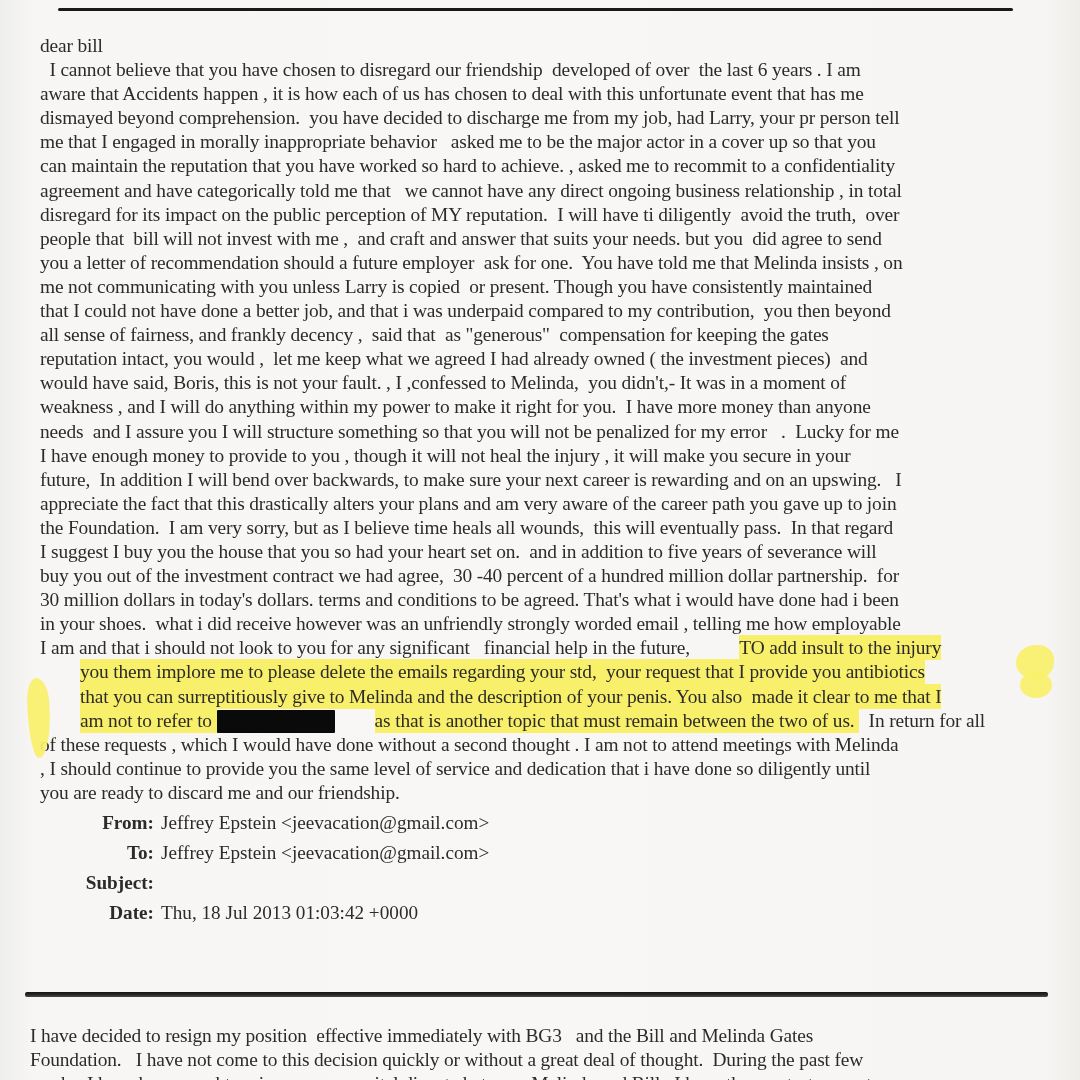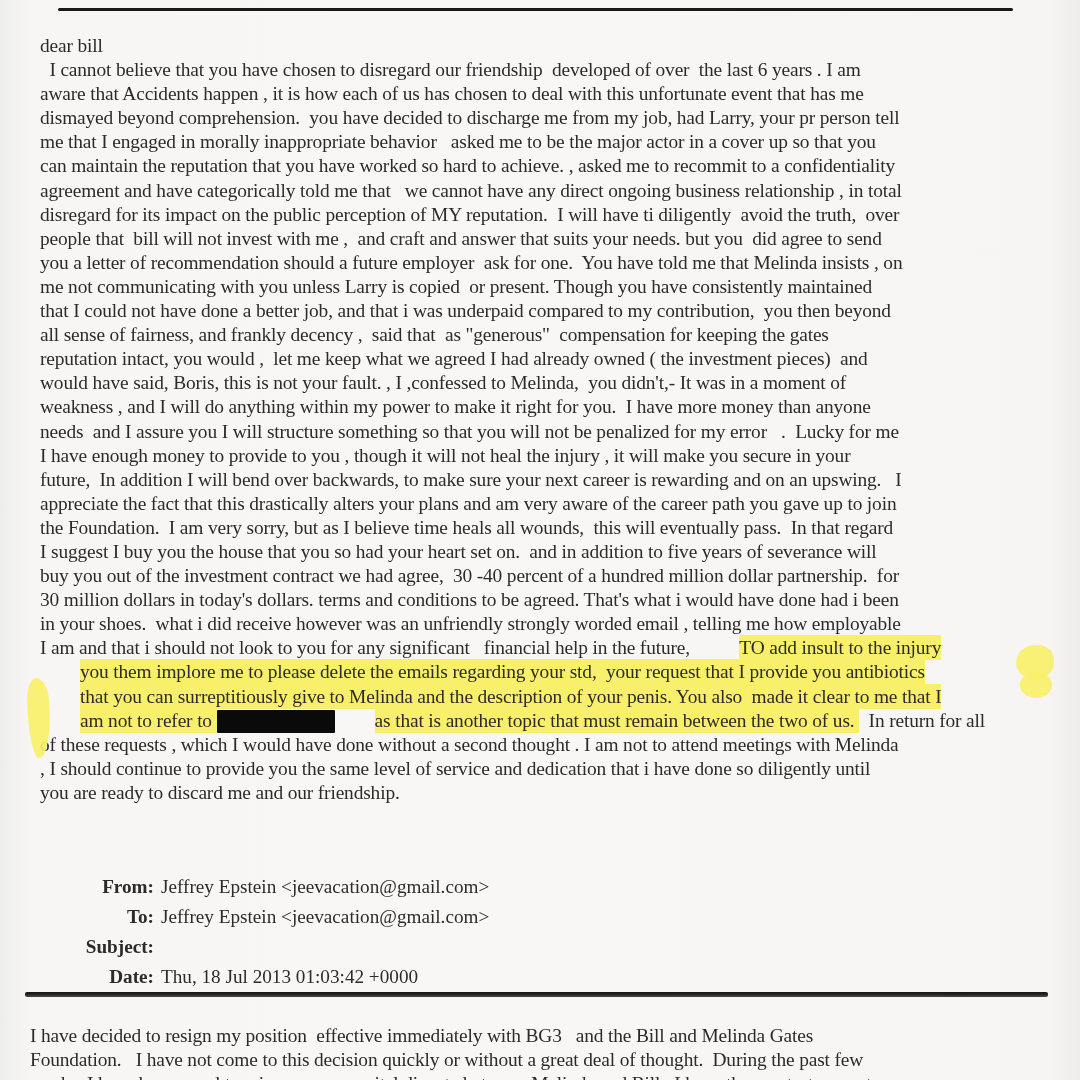--- a/index.html
+++ b/index.html
@@ -31,21 +31,21 @@
   }
   .redaction{
     display:inline-block;width:118px;height:23px;background:#0c0c0c;
     vertical-align:-6px;border-radius:1px;
   }
   .smudge{position:absolute;background:var(--hl,#f6ee6b);opacity:.92;}
   .smudge-left{left:28px;top:678px;width:22px;height:80px;border-radius:45% 55% 60% 40%/30% 30% 60% 60%;transform:rotate(-3deg);}
   .smudge-right{left:1016px;top:645px;width:38px;height:34px;border-radius:55% 45% 50% 50%;}
   .smudge-right2{left:1020px;top:672px;width:32px;height:26px;border-radius:50%;}
   .email-header{
-    position:absolute;left:36px;top:872px;
+    position:absolute;left:36px;top:808px;
     font-size:19.2px;line-height:30px;
   }
   .hdr-row{display:flex;}
   .hdr-label{width:118px;text-align:right;font-weight:bold;padding-right:7px;white-space:pre;}
   .hdr-value{white-space:pre;}
   .separator{
     position:absolute;left:25px;top:992px;width:1023px;height:5px;
     background:linear-gradient(180deg,#161616 0%,#2a2a2a 55%,#4a4a4a 100%);
     border-radius:2px;
   }

